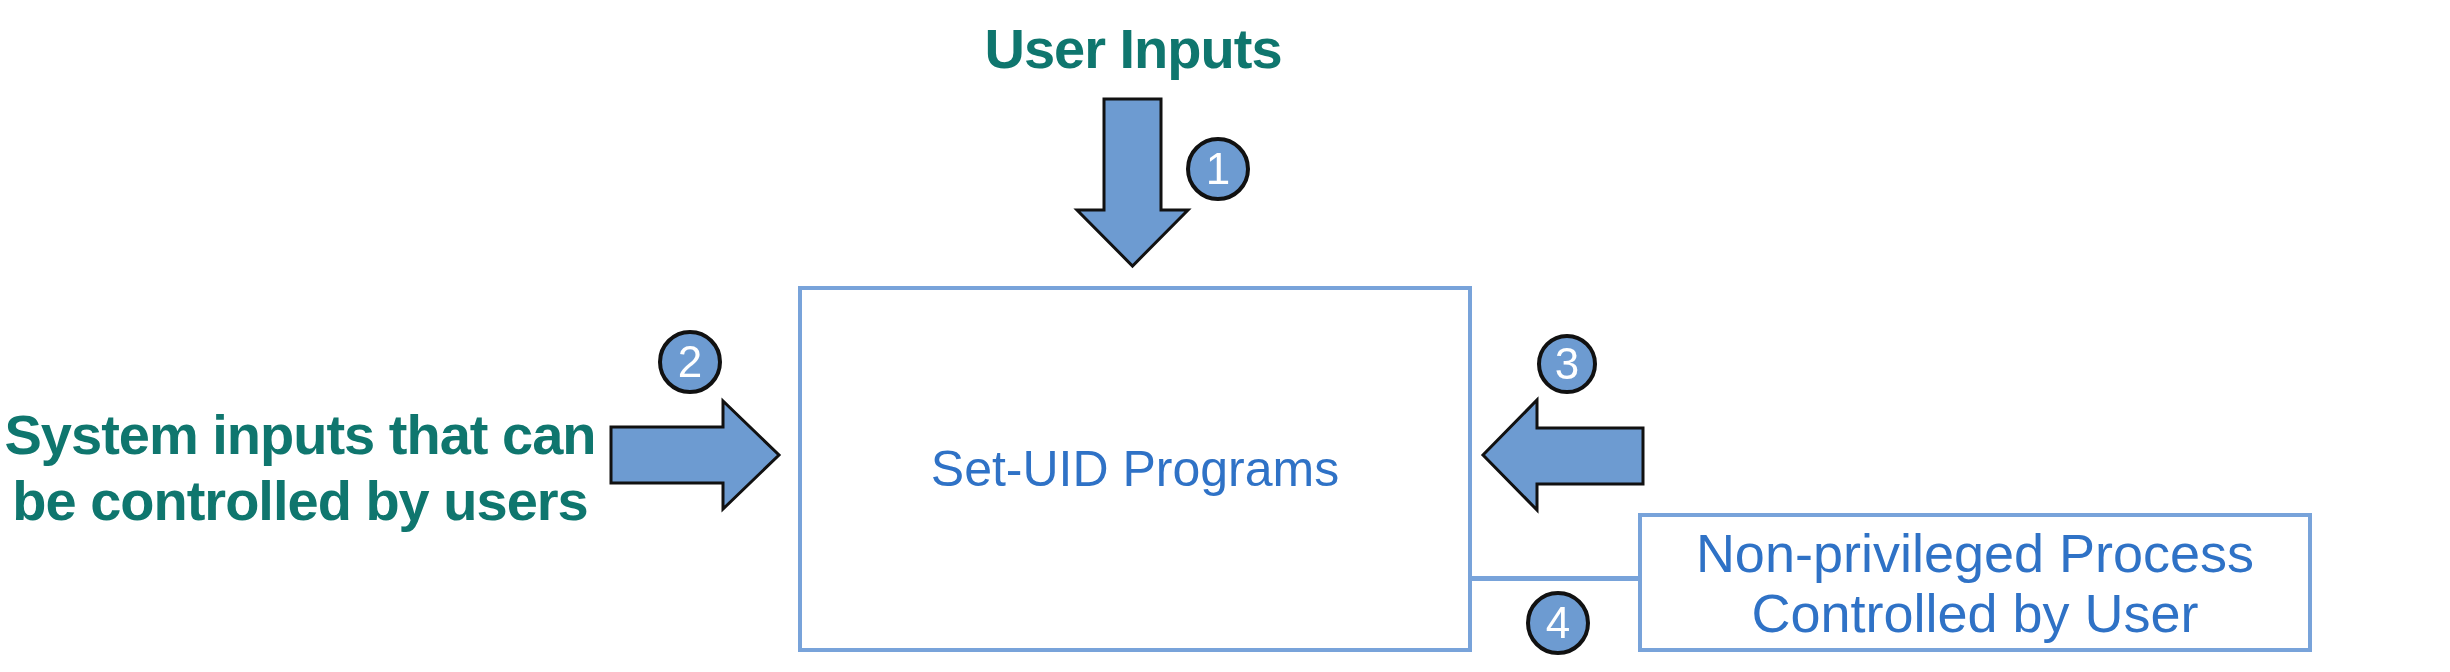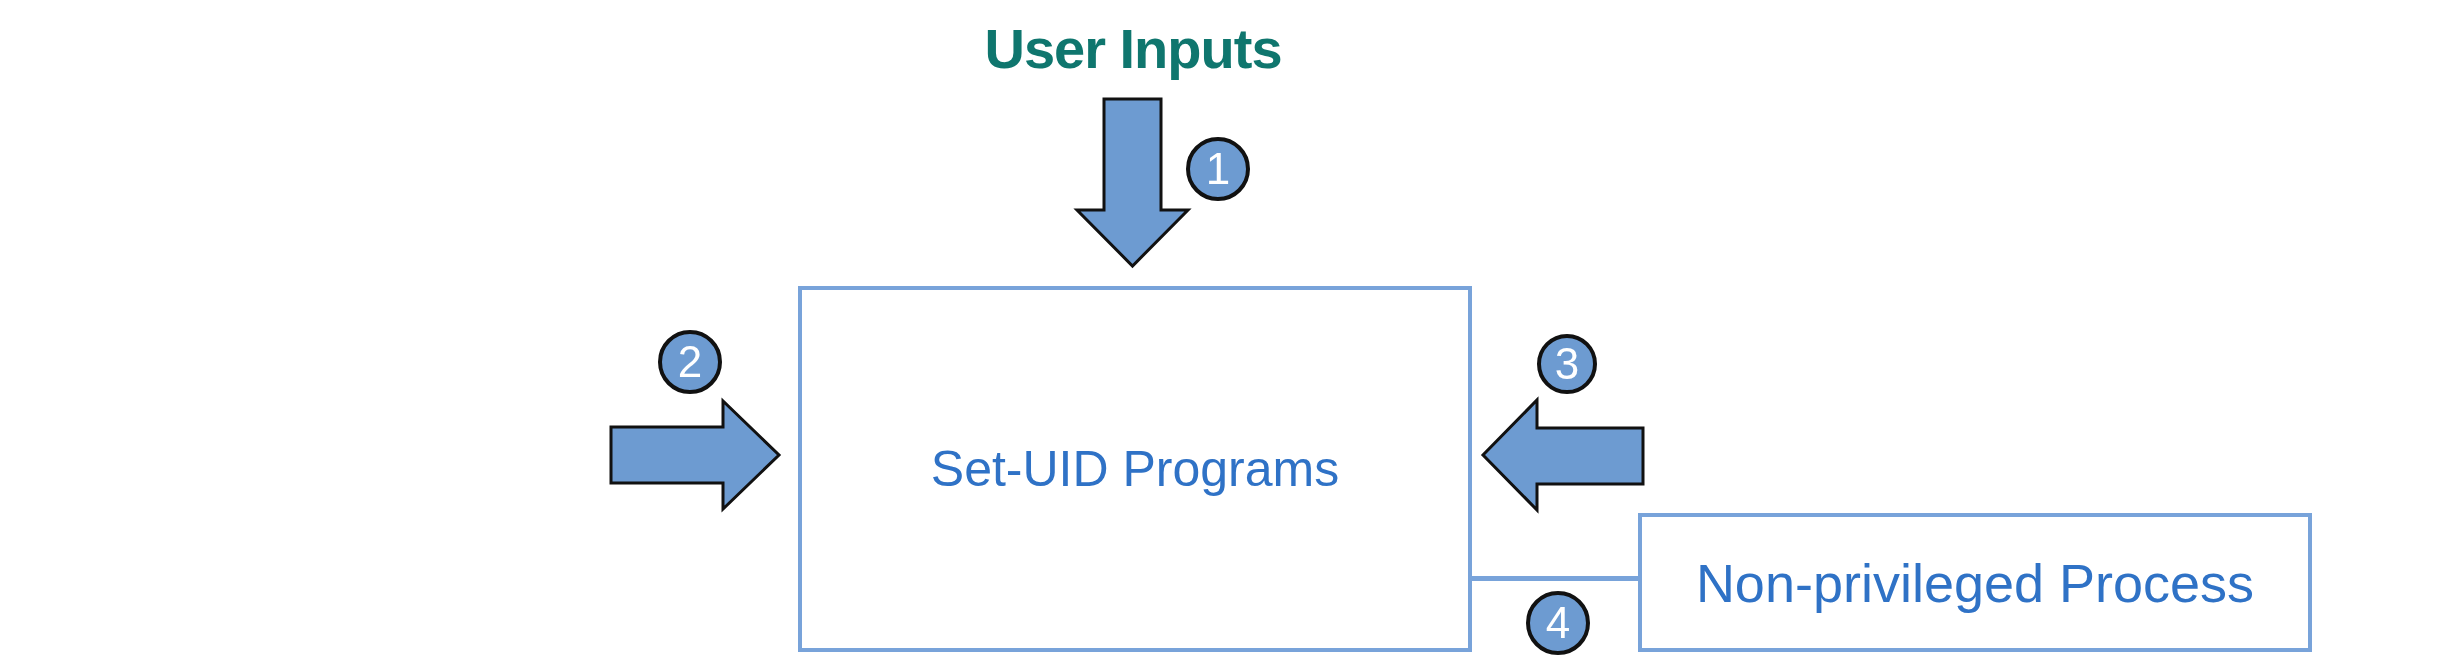--- a/index.html
+++ b/index.html
@@ -122,20 +122,24 @@
   <div class="abs black-label title">User Inputs</div>
 
   <svg class="abs arrow-svg arrow-down" width="115" height="172" viewBox="0 0 115 172">
     <polygon points="29,2 86,2 86,113 113,113 57.5,169 2,113 29,113" fill="#6d9bd1"></polygon>
   </svg>
 
   <div class="abs badge badge-1">
     <span>1</span>
   </div>
 
+  <div class="abs black-label left-label">
+    <div>System inputs that can</div>
+    <div>be controlled by users</div>
+  </div>
 
   <div class="abs badge badge-2">
     <span>2</span>
   </div>
 
   <svg class="abs arrow-svg arrow-right" width="173" height="114" viewBox="0 0 173 114">
     <polygon points="2,29 114,29 114,3 170,57 114,111 114,85 2,85" fill="#6d9bd1"></polygon>
   </svg>
 
   <div class="abs main-box">
@@ -152,15 +156,16 @@
 
 
   <div class="abs connector"></div>
 
   <div class="abs badge badge-4">
     <span>4</span>
   </div>
 
   <div class="abs bottom-box">
     <div class="bottom-box-line">Non-privileged Process</div>
+    <div class="bottom-box-line">Controlled by User</div>
   </div>
 
 </div>
 
 </body></html>

